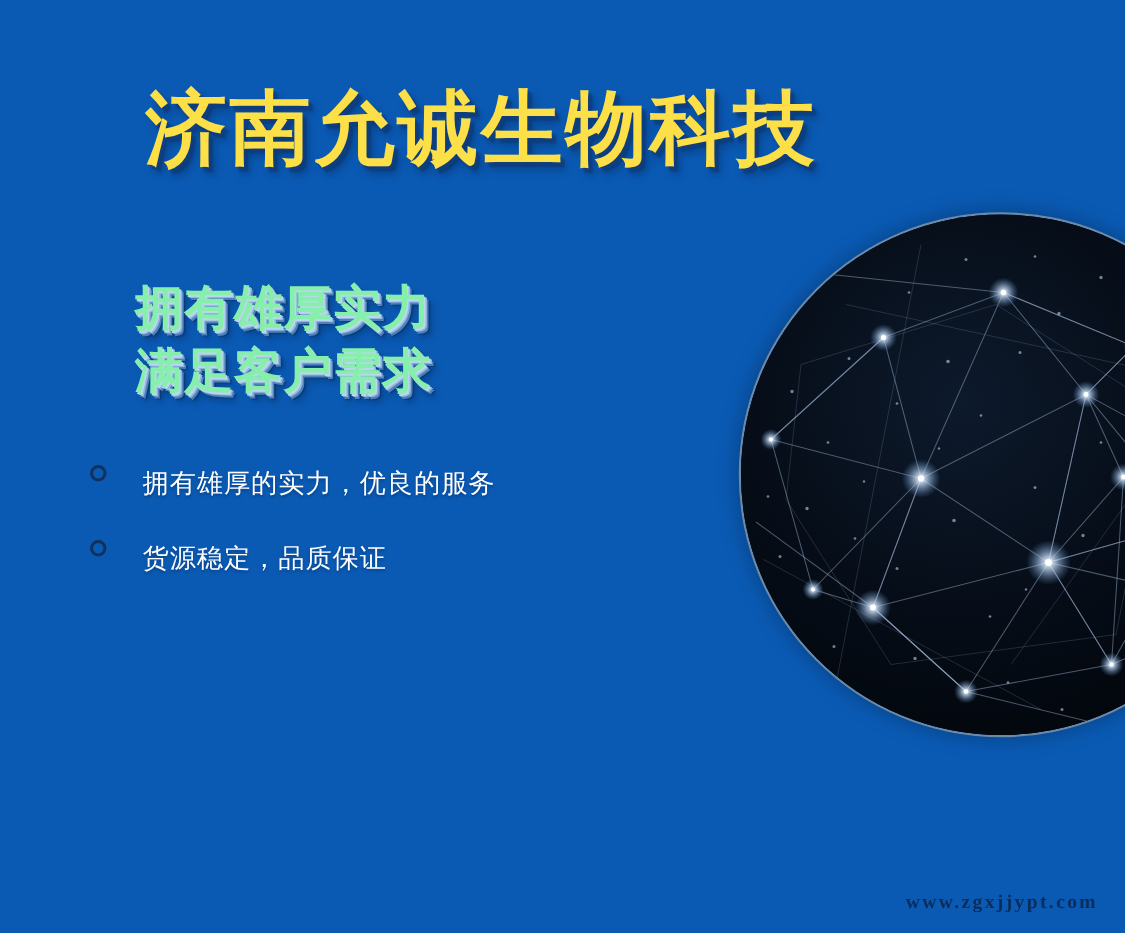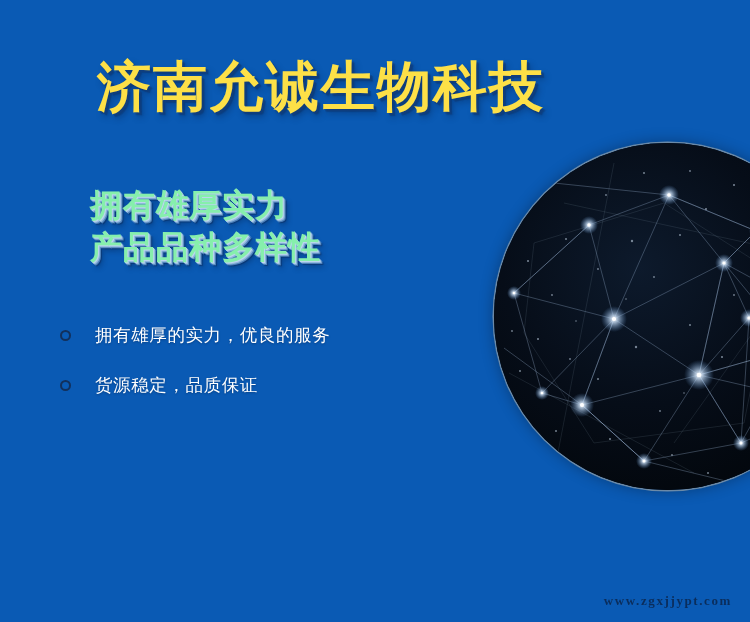--- a/index.html
+++ b/index.html
@@ -73,21 +73,21 @@
 
   
   #feature-list {
     position: absolute;
     left: 60px;
     top: 310px;
     width: 400px;
   }
   .feature-item {
     display: flex;
-    align-items: center;
+    align-items: flex-start;
     height: 50px;
   }
   .bullet-marker {
     flex: 0 0 auto;
     width: 11px;
     height: 11px;
     border-radius: 50%;
     border: 2px solid #12305c;
     box-sizing: border-box;
     margin-right: 24px;
@@ -242,21 +242,21 @@
         <circle cx="190" cy="250" r="0.8"></circle>
           <circle cx="82" cy="178" r="0.8"></circle>
       </g>
     </svg>
   </div>
 
   <div id="company-title">济南允诚生物科技</div>
 
   <div id="sub-headline">
     <div class="sub-line">拥有雄厚实力</div>
-    <div class="sub-line">产品品种多样性</div>
+    <div class="sub-line">满足客户需求</div>
   </div>
 
   <div id="feature-list">
     <div class="feature-item">
       <span class="bullet-marker"></span>
       <span class="feature-text">拥有雄厚的实力，优良的服务</span>
     </div>
     <div class="feature-item">
       <span class="bullet-marker"></span>
       <span class="feature-text">货源稳定，品质保证</span>

